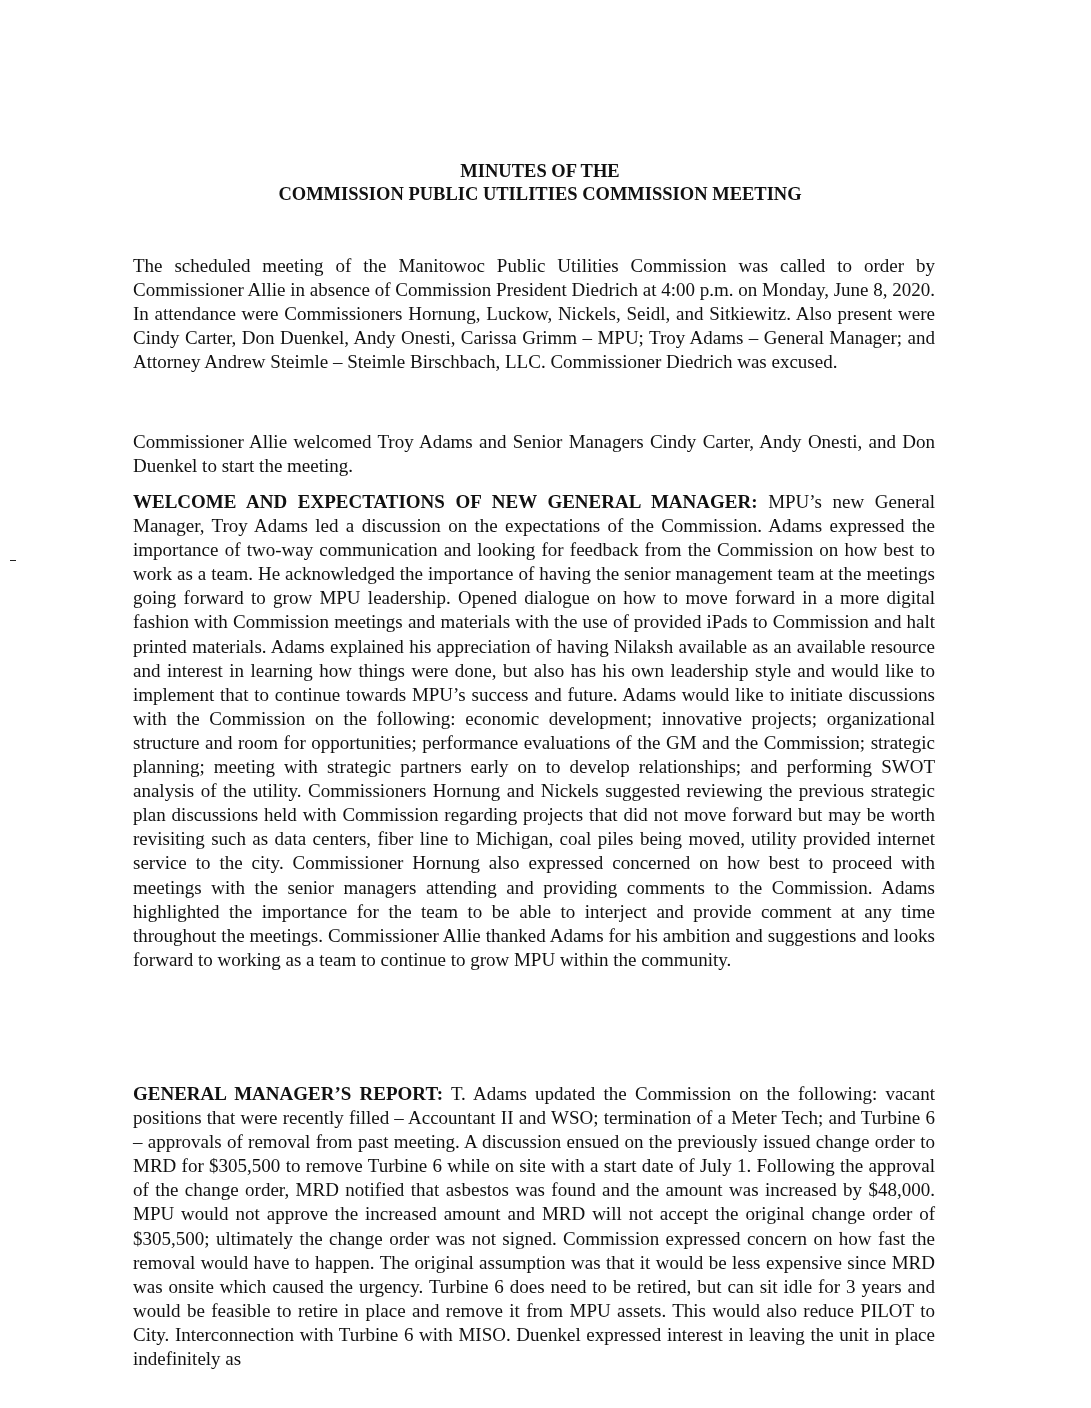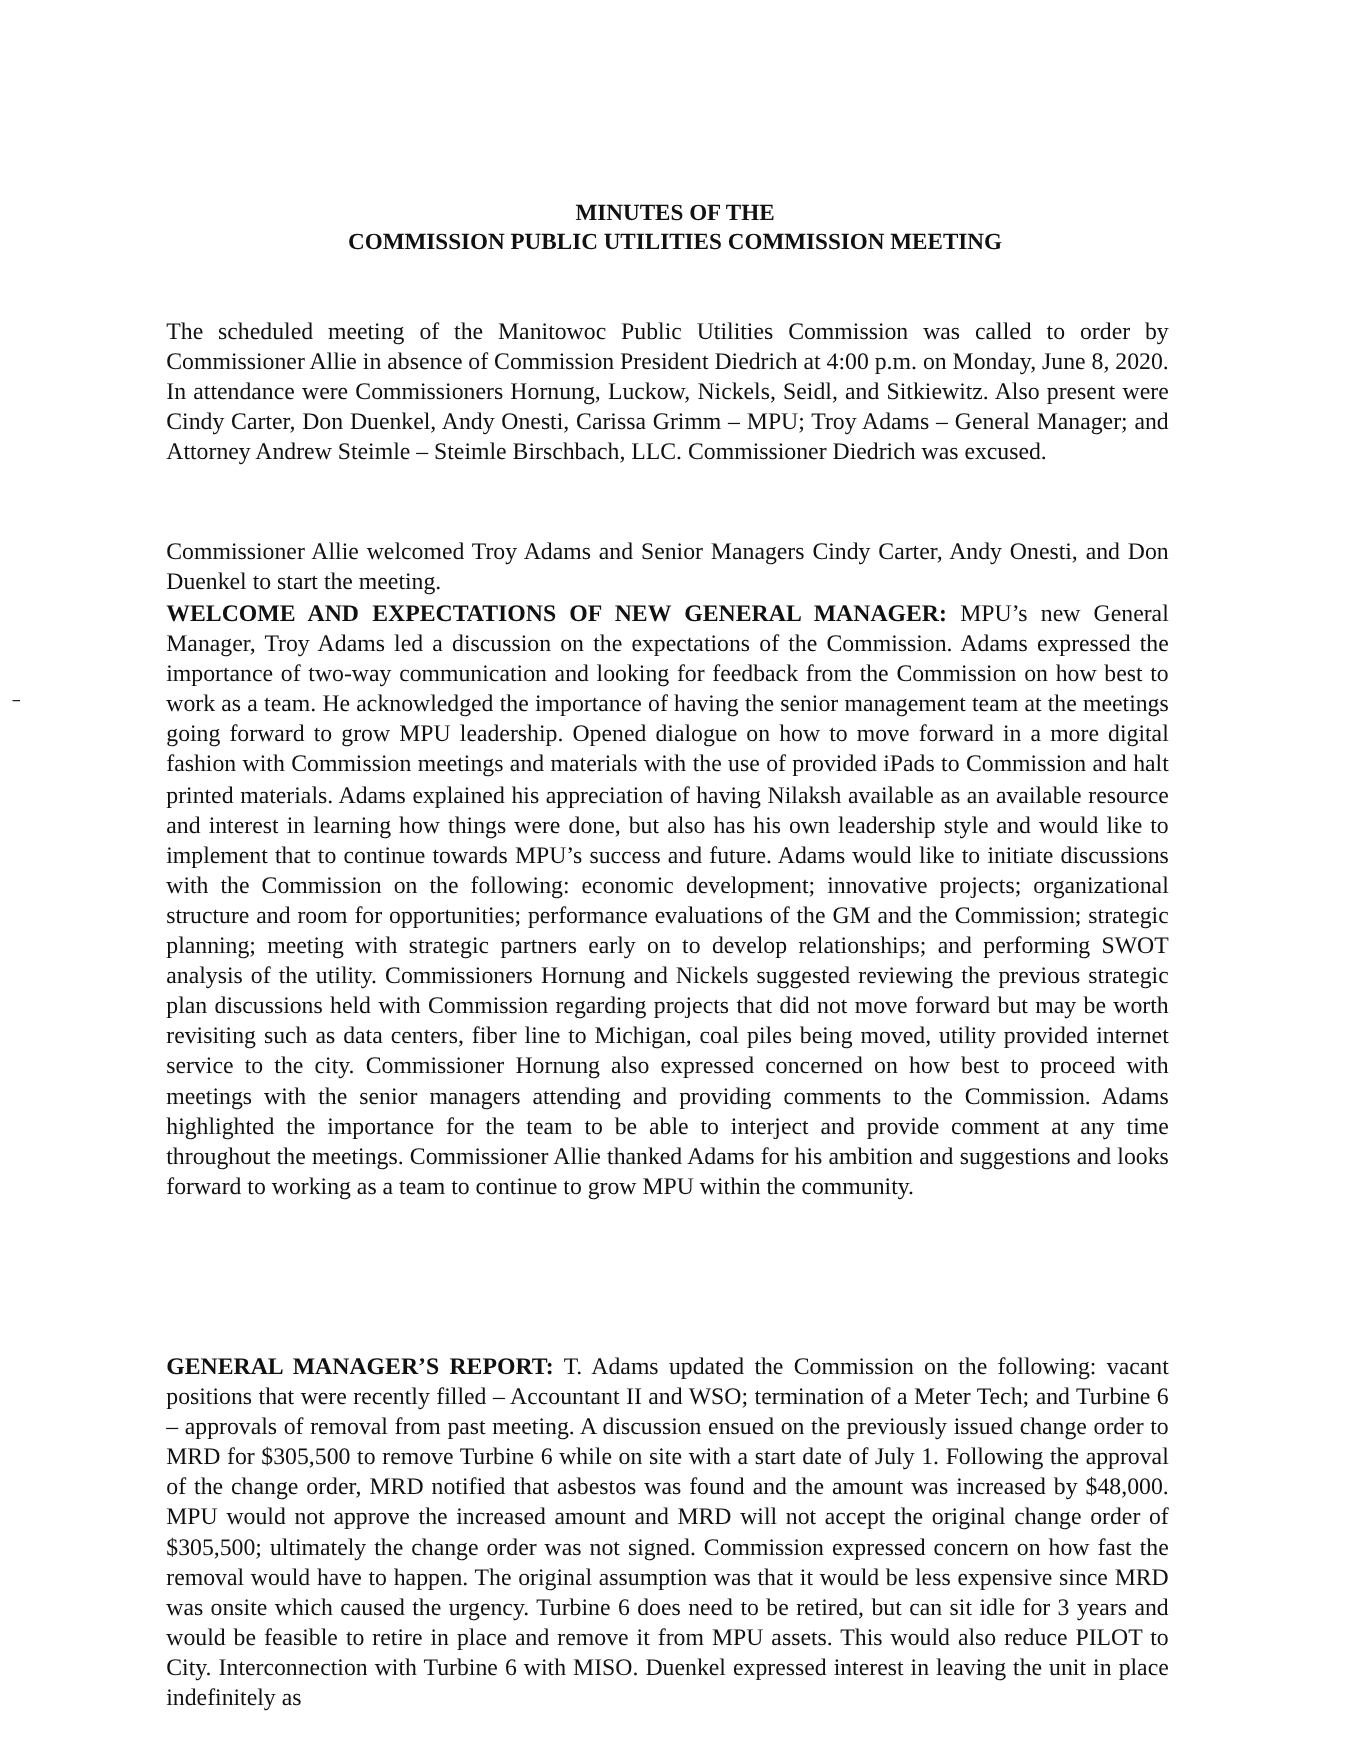--- a/index.html
+++ b/index.html
@@ -14,21 +14,21 @@
     text-align: center; font-weight: bold; font-size: 18.5px; line-height: 23px;
   }
   .para {
     position: absolute; left: 133px; width: 802px;
     font-size: 19px; line-height: 24.1px; text-align: justify;
     margin: 0;
   }
   .para .head { font-weight: bold; }
   #p1 { top: 254px; }
   #p2 { top: 430px; }
-  #p3 { top: 480px; }
+  #p3 { top: 490px; }
   #p4 { top: 1082px; }
   .speck { position: absolute; left: 10px; top: 560px; width: 6px; height: 1px; background: #222; }
 </style>
 </head>
 <body>
 
 <div class="page">
   <div class="speck"></div>
 
   <div class="title-block">

